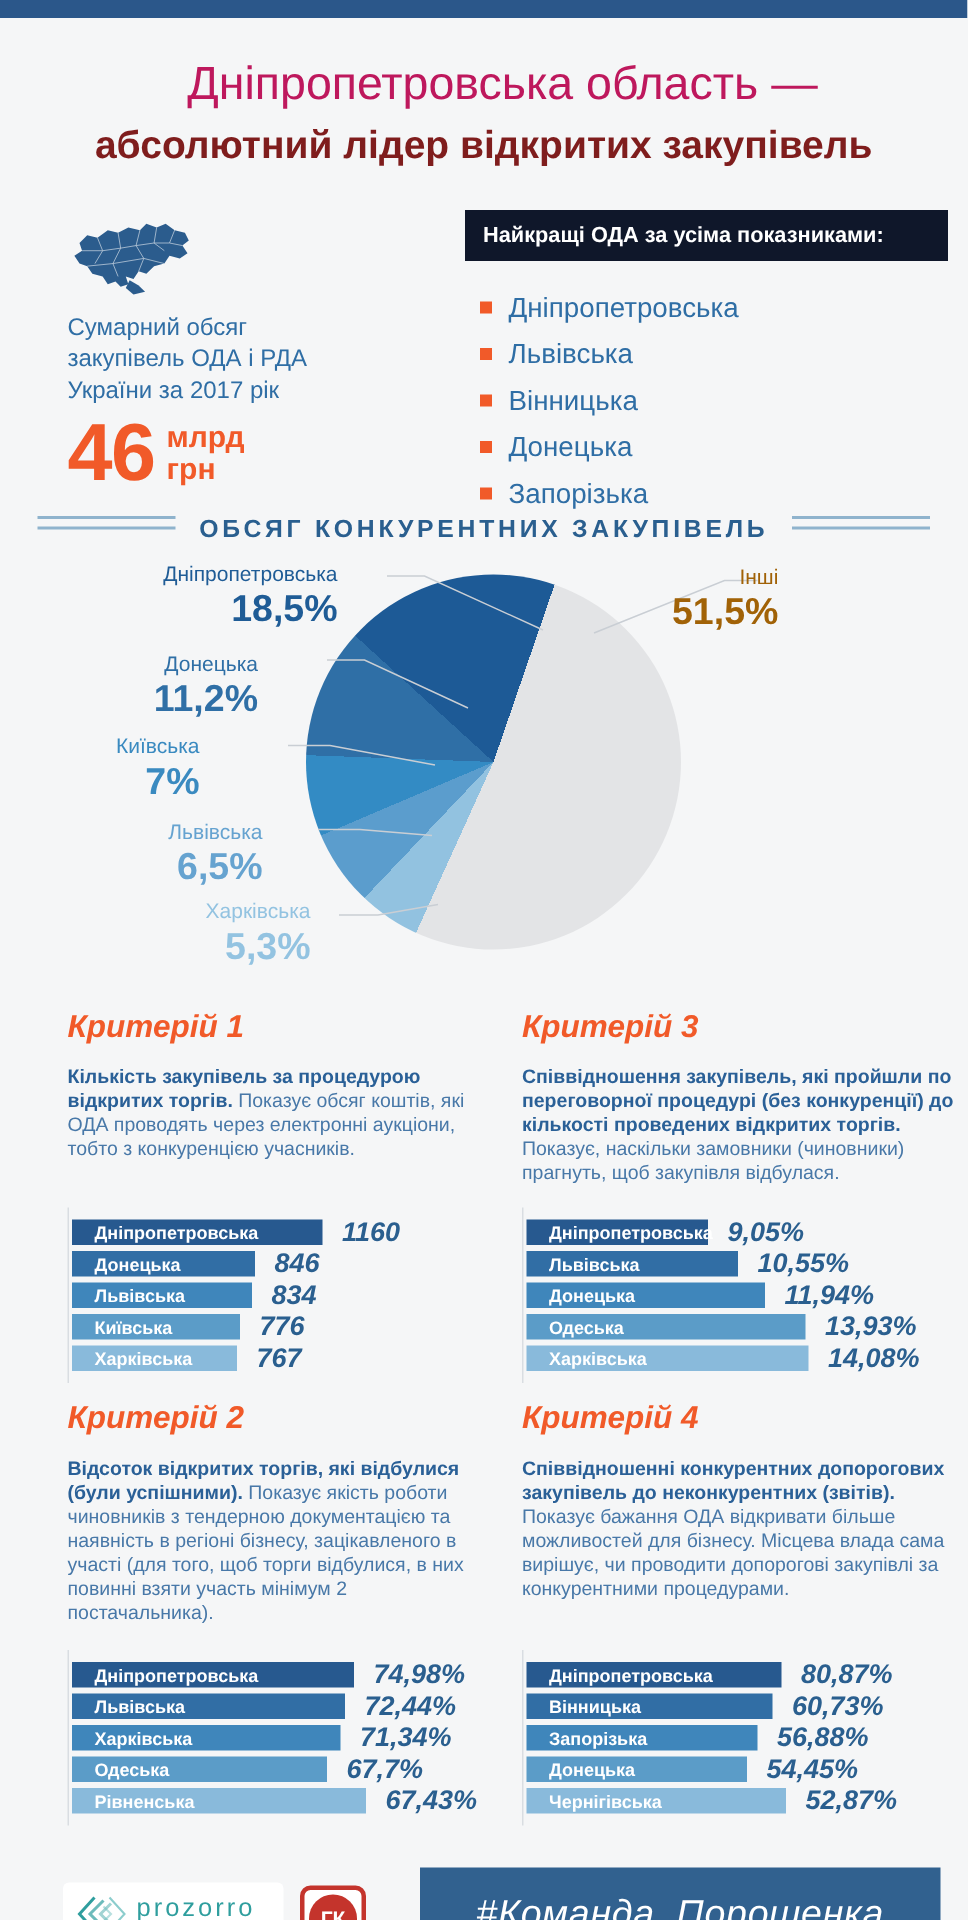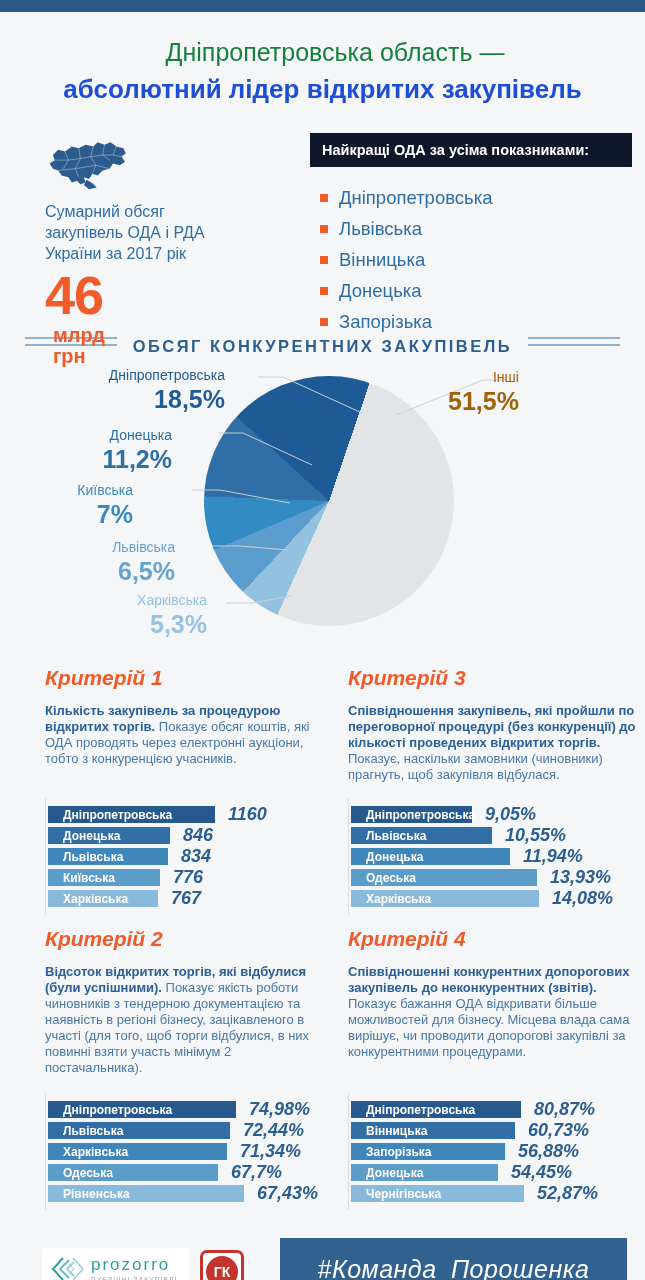--- a/index.html
+++ b/index.html
@@ -1,27 +1,27 @@
 <!DOCTYPE html>
 <html><head>
 <meta charset="utf-8">
 <style>
   html,body{margin:0;padding:0;}
   body{width:645px;height:1280px;background:#f5f6f7;font-family:"Liberation Sans",sans-serif;overflow:hidden;position:relative;}
   .topbar{height:12px;background:#2b578a;}
   
   .title{ text-align:center; padding-top:26px;}
-  .title-l1{font-size:25px;color:#15803d;padding-left:25px;}
-  .title-l2{font-size:26px;font-weight:bold;color:#1d4ed8;margin-top:7px;}
+  .title-l1{font-size:31px;color:#be185d;padding-left:25px;}
+  .title-l2{font-size:26px;font-weight:bold;color:#7f1d1d;margin-top:7px;}
   
   .summary{position:relative;height:196px;margin-top:20px;}
   .sum-left{position:absolute;left:45px;top:6px;width:230px;}
   .map-icon{width:88px;height:60px;display:block;}
   .sum-caption{margin-top:10px;font-size:16px;line-height:21px;color:#2f6ea5;}
-  .amount-row{display:flex;align-items:flex-start;margin-top:6px;flex-direction:column;}
+  .amount-row{display:flex;align-items:flex-start;margin-top:6px;}
   .amount{font-size:54px;line-height:50px;font-weight:bold;color:#f15a29;letter-spacing:-1px;}
   .amount-unit{margin-left:8px;font-size:20px;line-height:21px;font-weight:bold;color:#f15a29;padding-top:5px;}
   .sum-right{position:absolute;left:310px;top:8px;width:322px;}
   .best-header{background:#0f172a;color:#fff;font-weight:bold;font-size:14.5px;padding:9px 12px;}
   .best-list{margin-top:20px;padding-left:10px;}
   .best-item{display:flex;align-items:center;font-size:18.5px;color:#2f6ea5;margin-bottom:9px;}
   .bullet{width:8px;height:8px;background:#f15a29;margin-right:11px;flex:none;}
   
   .section-header{display:flex;align-items:flex-start;justify-content:center;gap:16px;margin-top:16px;}
   .section-title{font-size:16.5px;font-weight:bold;letter-spacing:2.5px;color:#2a5f8f;}

